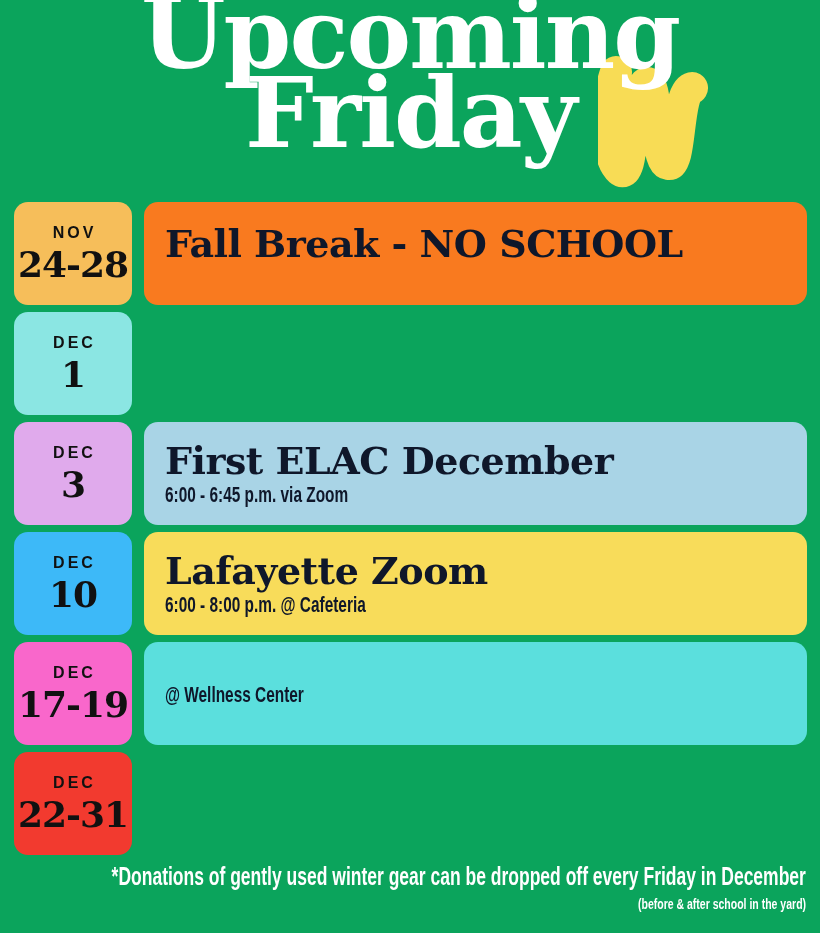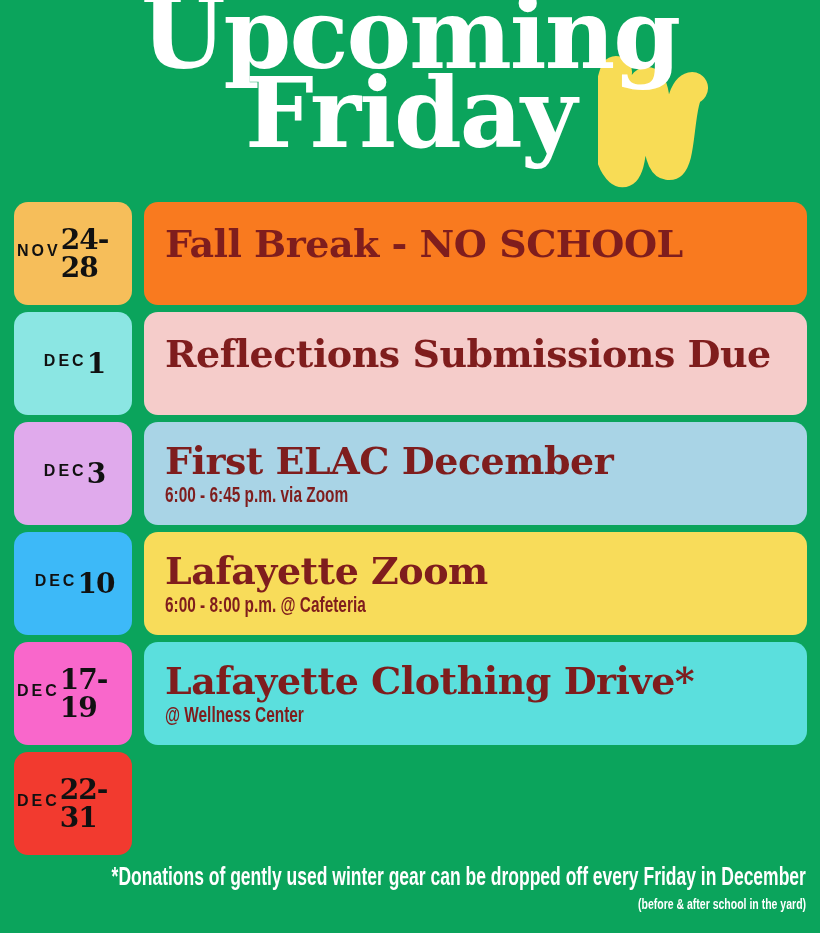--- a/index.html
+++ b/index.html
@@ -63,49 +63,49 @@
   .event-row {
     display: flex;
     height: 103px;
   }
   .date-badge {
     width: 118px;
     flex: 0 0 118px;
     margin-right: 12px;
     border-radius: 14px;
     display: flex;
-    flex-direction: row;
+    flex-direction: column;
     align-items: center;
     justify-content: center;
     color: #111111;
   }
   .date-month {
     font-family: "Liberation Sans", sans-serif;
     font-weight: bold;
     font-size: 16px;
     letter-spacing: 3px;
     text-indent: 3px; 
     line-height: 1;
     margin-bottom: 5px;
   }
   .date-day {
     font-family: "DejaVu Serif", serif;
     font-weight: bold;
-    font-size: 28px;
+    font-size: 36px;
     letter-spacing: -1px;
     line-height: 1;
   }
   .event-bar {
     flex: 1;
     border-radius: 14px;
     display: flex;
     flex-direction: column;
     justify-content: center;
     padding-left: 21px;
-    color: #7f1d1d;
+    color: #0f172a;
   }
   .event-title {
     font-family: "DejaVu Serif", serif;
     font-weight: bold;
     font-size: 38px;
     letter-spacing: -0.5px;
     line-height: 1.05;
     white-space: nowrap;
   }
   .event-subtitle {
@@ -183,24 +183,20 @@
         <div class="event-title">Fall Break - NO SCHOOL</div>
         <div class="event-subtitle"><span class="condensed"></span></div>
       </div>
     </div>
 
     <div class="event-row">
       <div class="date-badge" style="background: rgb(139, 230, 227);">
         <div class="date-month">DEC</div>
         <div class="date-day">1</div>
       </div>
-      <div class="event-bar" style="background: rgb(245, 204, 202);">
-        <div class="event-title">Reflections Submissions Due</div>
-        <div class="event-subtitle"><span class="condensed"></span></div>
-      </div>
     </div>
 
     <div class="event-row">
       <div class="date-badge" style="background: rgb(224, 170, 236);">
         <div class="date-month">DEC</div>
         <div class="date-day">3</div>
       </div>
       <div class="event-bar" style="background: rgb(169, 212, 230);">
         <div class="event-title">First ELAC December</div>
         <div class="event-subtitle"><span class="condensed">6:00 - 6:45 p.m. via Zoom</span></div>
@@ -217,21 +213,20 @@
         <div class="event-subtitle"><span class="condensed">6:00 - 8:00 p.m. @ Cafeteria</span></div>
       </div>
     </div>
 
     <div class="event-row">
       <div class="date-badge" style="background: rgb(249, 103, 203);">
         <div class="date-month">DEC</div>
         <div class="date-day">17-19</div>
       </div>
       <div class="event-bar" style="background: rgb(91, 223, 221);">
-        <div class="event-title">Lafayette Clothing Drive*</div>
         <div class="event-subtitle"><span class="condensed">@ Wellness Center</span></div>
       </div>
     </div>
 
     <div class="event-row">
       <div class="date-badge" style="background: rgb(242, 58, 47);">
         <div class="date-month">DEC</div>
         <div class="date-day">22-31</div>
       </div>
     </div>

